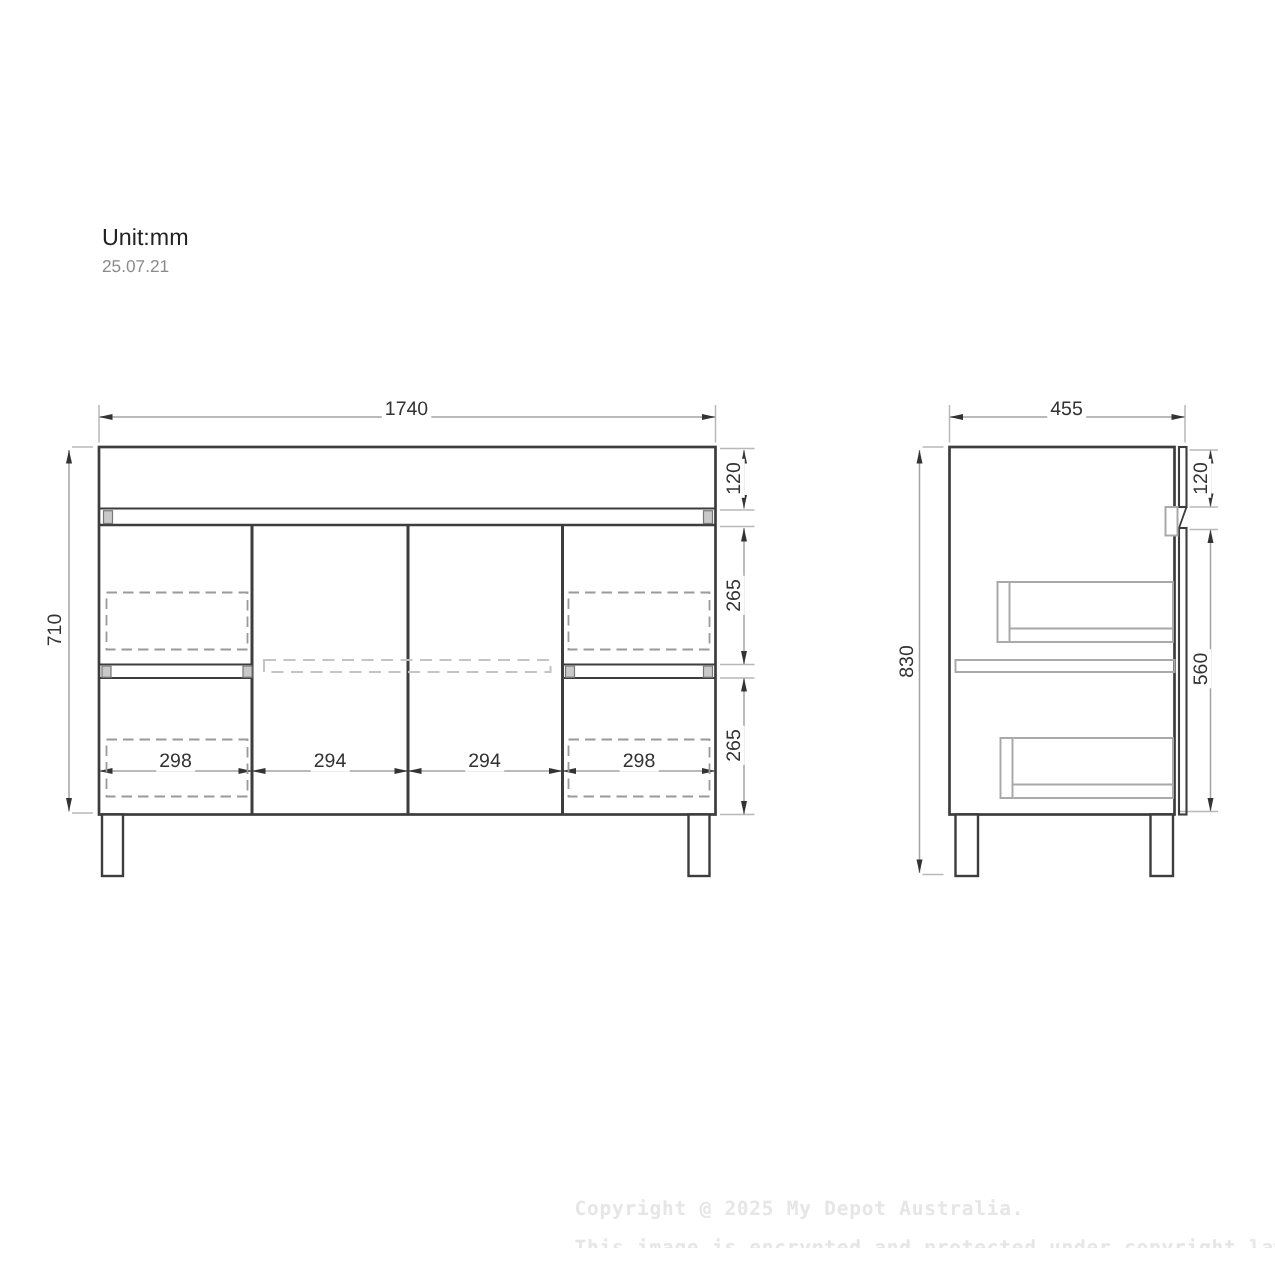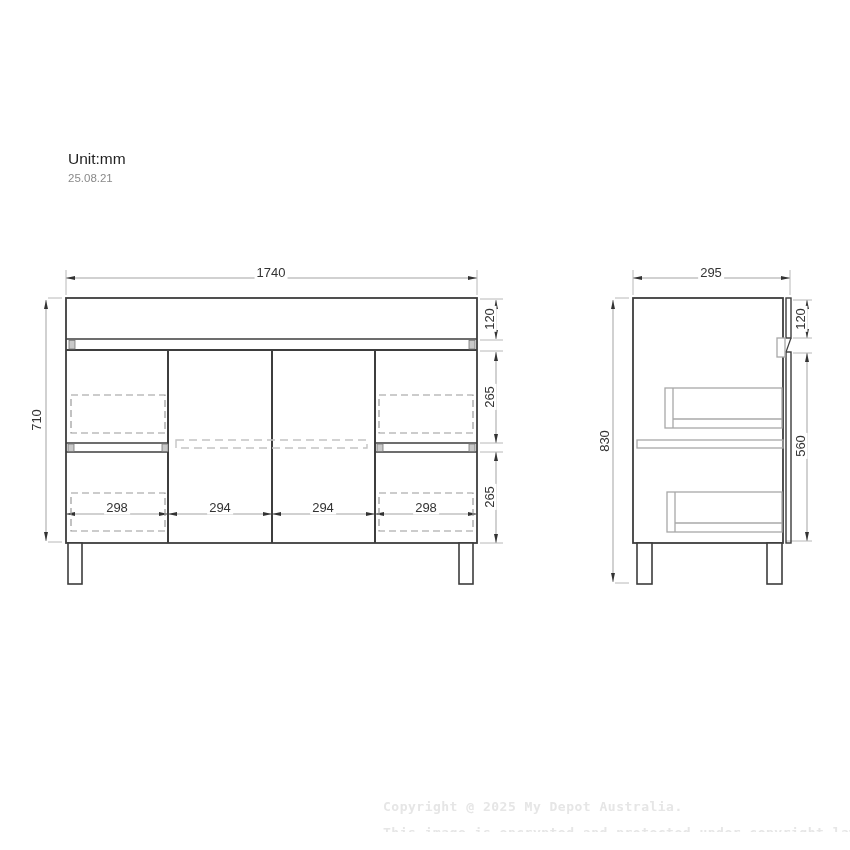--- a/index.html
+++ b/index.html
@@ -164,33 +164,33 @@
 
       <rect x="667" y="492" width="115" height="40"></rect>
       <line x1="675" y1="492" x2="675" y2="532"></line>
       <line x1="675" y1="523" x2="782" y2="523"></line>
 
       <rect x="777" y="338" width="8" height="19" fill="#ffffff"></rect>
     </g>
   </svg>
 
   <div class="txt unit-label" style="left:68px; top:150px;">Unit:mm</div>
-  <div class="txt date-label" style="left:68px; top:172px;">25.08.21</div>
+  <div class="txt date-label" style="left:68px; top:172px;">25.07.21</div>
 
   <span class="txt dim" style="left:271px; top:272px;">1740</span>
   <span class="txt dim vert" style="left:36px; top:420px;">710</span>
   <span class="txt dim vert" style="left:489px; top:319px;">120</span>
   <span class="txt dim vert" style="left:489px; top:397px;">265</span>
   <span class="txt dim vert" style="left:489px; top:497px;">265</span>
   <span class="txt dim" style="left:117px; top:507px;">298</span>
   <span class="txt dim" style="left:220px; top:507px;">294</span>
   <span class="txt dim" style="left:323px; top:507px;">294</span>
   <span class="txt dim" style="left:426px; top:507px;">298</span>
 
-  <span class="txt dim" style="left:711px; top:272px;">295</span>
+  <span class="txt dim" style="left:711px; top:272px;">455</span>
   <span class="txt dim vert" style="left:604px; top:441px;">830</span>
   <span class="txt dim vert" style="left:800px; top:319px;">120</span>
   <span class="txt dim vert" style="left:800px; top:446px;">560</span>
 
   <div class="txt watermark" style="left:383px; top:799px;text-align:center;">Copyright @ 2025 My Depot Australia.</div>
   <div class="txt watermark" style="left:383px; top:825px;">This image is encrypted and protected under copyright law.</div>
 
 </div>
 
 </body></html>

